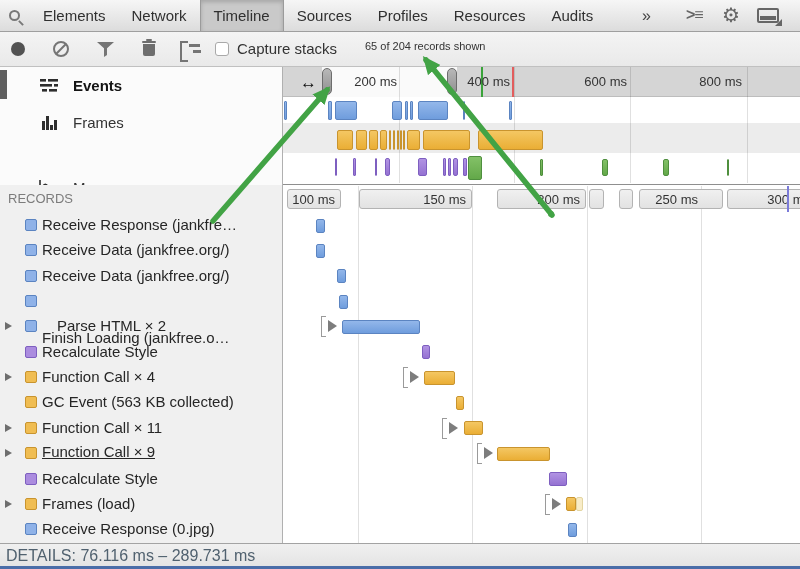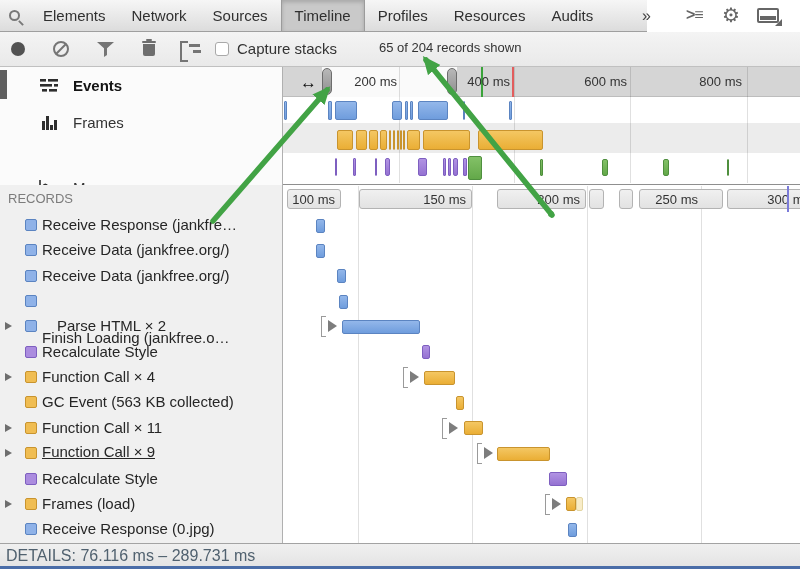--- a/index.html
+++ b/index.html
@@ -1,21 +1,21 @@
 <!DOCTYPE html>
 <html><head>
 <meta charset="utf-8">
 <style>
   html,body{margin:0;padding:0;background:#888;}
   #stage{position:relative;width:800px;height:569px;overflow:hidden;background:#fff;
          font-family:"Liberation Sans",sans-serif;-webkit-font-smoothing:antialiased;}
   #stage *{box-sizing:border-box;}
 
   
-  #tabbar{position:absolute;left:0;top:0;width:647px;height:32px;
+  #tabbar{position:absolute;left:0;top:0;width:800px;height:32px;
           background:linear-gradient(#f6f6f6,#dcdcdc);border-bottom:1px solid #9f9f9f;
           display:flex;align-items:center;z-index:5;}
   .search-icon{width:11px;height:11px;border:2px solid #787878;border-radius:50%;
                margin:0 10px 0 9px;position:relative;}
   .search-icon::after{content:"";position:absolute;width:2px;height:6px;background:#787878;
                left:9px;top:8px;transform:rotate(-45deg);}
   .tab{height:31px;line-height:31px;padding:0 13px;font-size:15px;color:#303030;cursor:default;}
   .tab.sel{background:#c9c9c9;border-left:1px solid #9b9b9b;border-right:1px solid #9b9b9b;
            box-shadow:inset 0 2px 4px rgba(0,0,0,.18);}
   #tab-overflow{font-size:16px;color:#444;padding:0 6px;}
@@ -45,21 +45,21 @@
               background:#6e6e6e;border-radius:1px;}
   .trash-icon::after{content:"";position:absolute;left:3px;top:-5px;width:6px;height:2px;
               background:#6e6e6e;border-radius:1px;}
   .frames-mode-icon{position:absolute;left:180px;top:9px;width:26px;height:17px;}
   .frames-mode-icon::before{content:"";position:absolute;left:0;top:0;width:6px;height:17px;
               border-left:2px solid #757575;border-top:2px solid #757575;border-bottom:2px solid #757575;}
   .frames-mode-icon i{position:absolute;background:#757575;height:3px;}
   .checkbox{position:absolute;left:215px;top:10px;width:14px;height:14px;background:#fff;
             border:1px solid #a9a9a9;border-radius:3px;}
   #capture-label{position:absolute;left:237px;top:8px;font-size:15px;color:#333;}
-  #records-shown{position:absolute;left:379px;top:8px;font-size:13px;color:#333;}
+  #records-shown{position:absolute;left:365px;top:8px;font-size:11px;color:#333;}
 
   
   #sidebar{position:absolute;left:0;top:67px;width:283px;height:118px;background:#fbfbfb;
            border-right:1px solid #b0b0b0;}
   .sb-row{position:absolute;left:0;width:283px;height:30px;display:flex;align-items:center;}
   .sb-ic{position:absolute;left:36px;width:28px;display:flex;justify-content:center;}
   .sb-label{position:absolute;left:73px;font-size:15px;color:#333;}
   .sb-label.sel{font-weight:bold;color:#141414;}
   .sb-indicator{position:absolute;left:0;top:3px;width:7px;height:29px;background:#5f5f5f;}
 
@@ -104,22 +104,22 @@
 </head>
 <body>
 
 <div id="stage">
 
   <div id="tabbar">
     <span class="search-icon"></span>
     <div id="tabs" style="display:flex;">
         <div class="tab">Elements</div>
         <div class="tab">Network</div>
+        <div class="tab sel">Timeline</div>
         <div class="tab">Sources</div>
-        <div class="tab sel">Timeline</div>
         <div class="tab">Profiles</div>
         <div class="tab">Resources</div>
         <div class="tab">Audits</div>
       </div>
     <span id="tab-overflow" style="position:absolute;left:636px;top:0;line-height:31px;">»</span>
     <span class="console-icon">&gt;≡</span>
     <span class="gear-icon">⚙</span>
     <span class="dock-icon">
         <i></i>
       </span>

